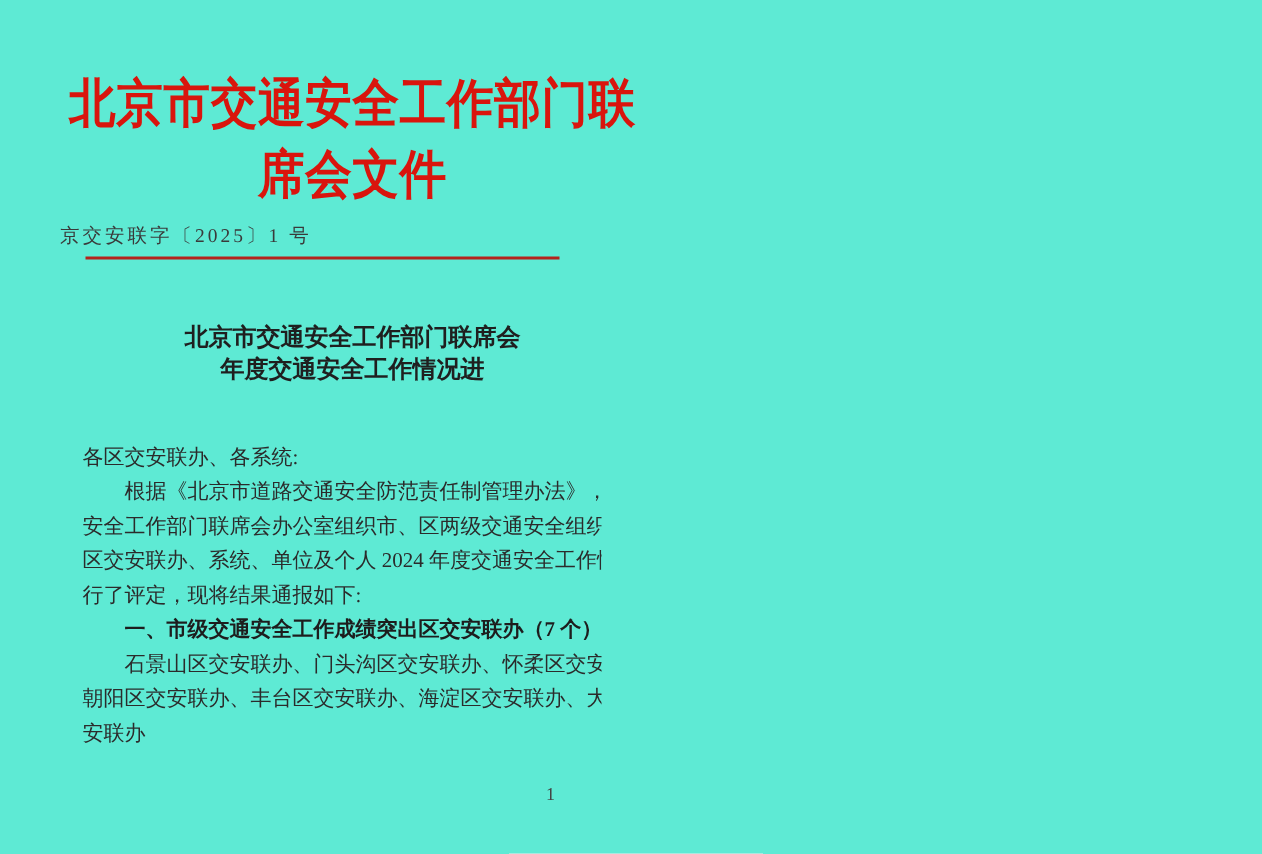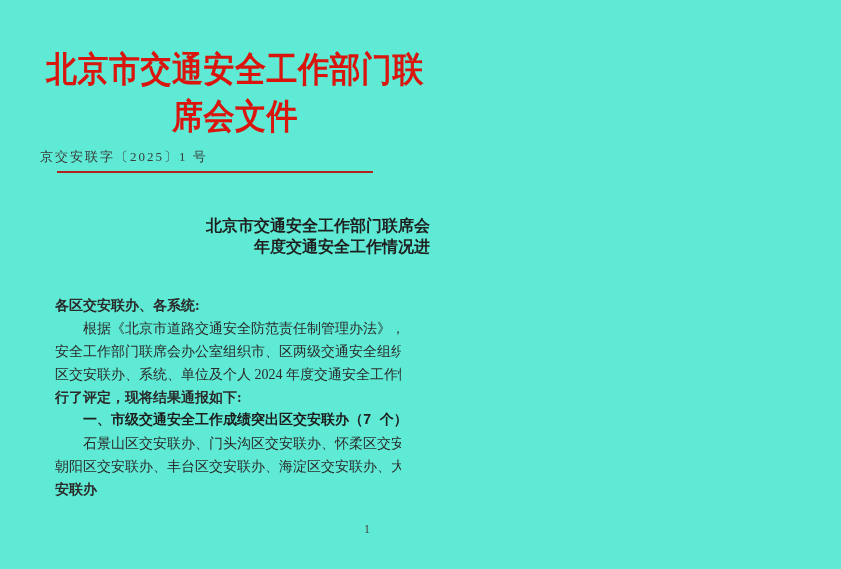--- a/index.html
+++ b/index.html
@@ -22,34 +22,34 @@
   .docnum {
     position:absolute; left:40px; top:148px; width:390px;
     text-align:left; font-size:13px; letter-spacing:2px; color:#3a3a3a;
   }
   .redrule {
     position:absolute; left:57px; top:171px; width:316px; height:2px;
     background:#b4231c;
   }
   .doc-title {
     position:absolute; left:40px; top:215px; width:390px;
-    text-align:right; font-weight:bold; font-size:16px; line-height:21px;
+    text-align:center; font-weight:bold; font-size:16px; line-height:21px;
     color:#1f1f1f;
   }
   .body-block { position:absolute; }
   .left-body  { left:55px;  top:294px; width:346px; font-size:14px; }
   .left-body  .line { height:23px;   line-height:23px; }
 
   .line {
     text-align:justify; text-align-last:justify;
     overflow:hidden; white-space:nowrap;
   }
-  .line.end     { text-align-last:left;font-weight:bold; }
+  .line.end     { text-align-last:left; }
   .line.indent  { text-indent:2em; }
-  .line.heading { font-weight:bold; color:#1d1d1d;font-family:Liberation Mono, monospace; }
+  .line.heading { font-weight:bold; color:#1d1d1d; }
 
   .pagenum { position:absolute; font-size:12px; color:#444; }
   .pagenum-left  { left:364px; top:522px; }
 </style>
 </head>
 <body>
 
 <div class="screen">
 
   <div class="page left">

